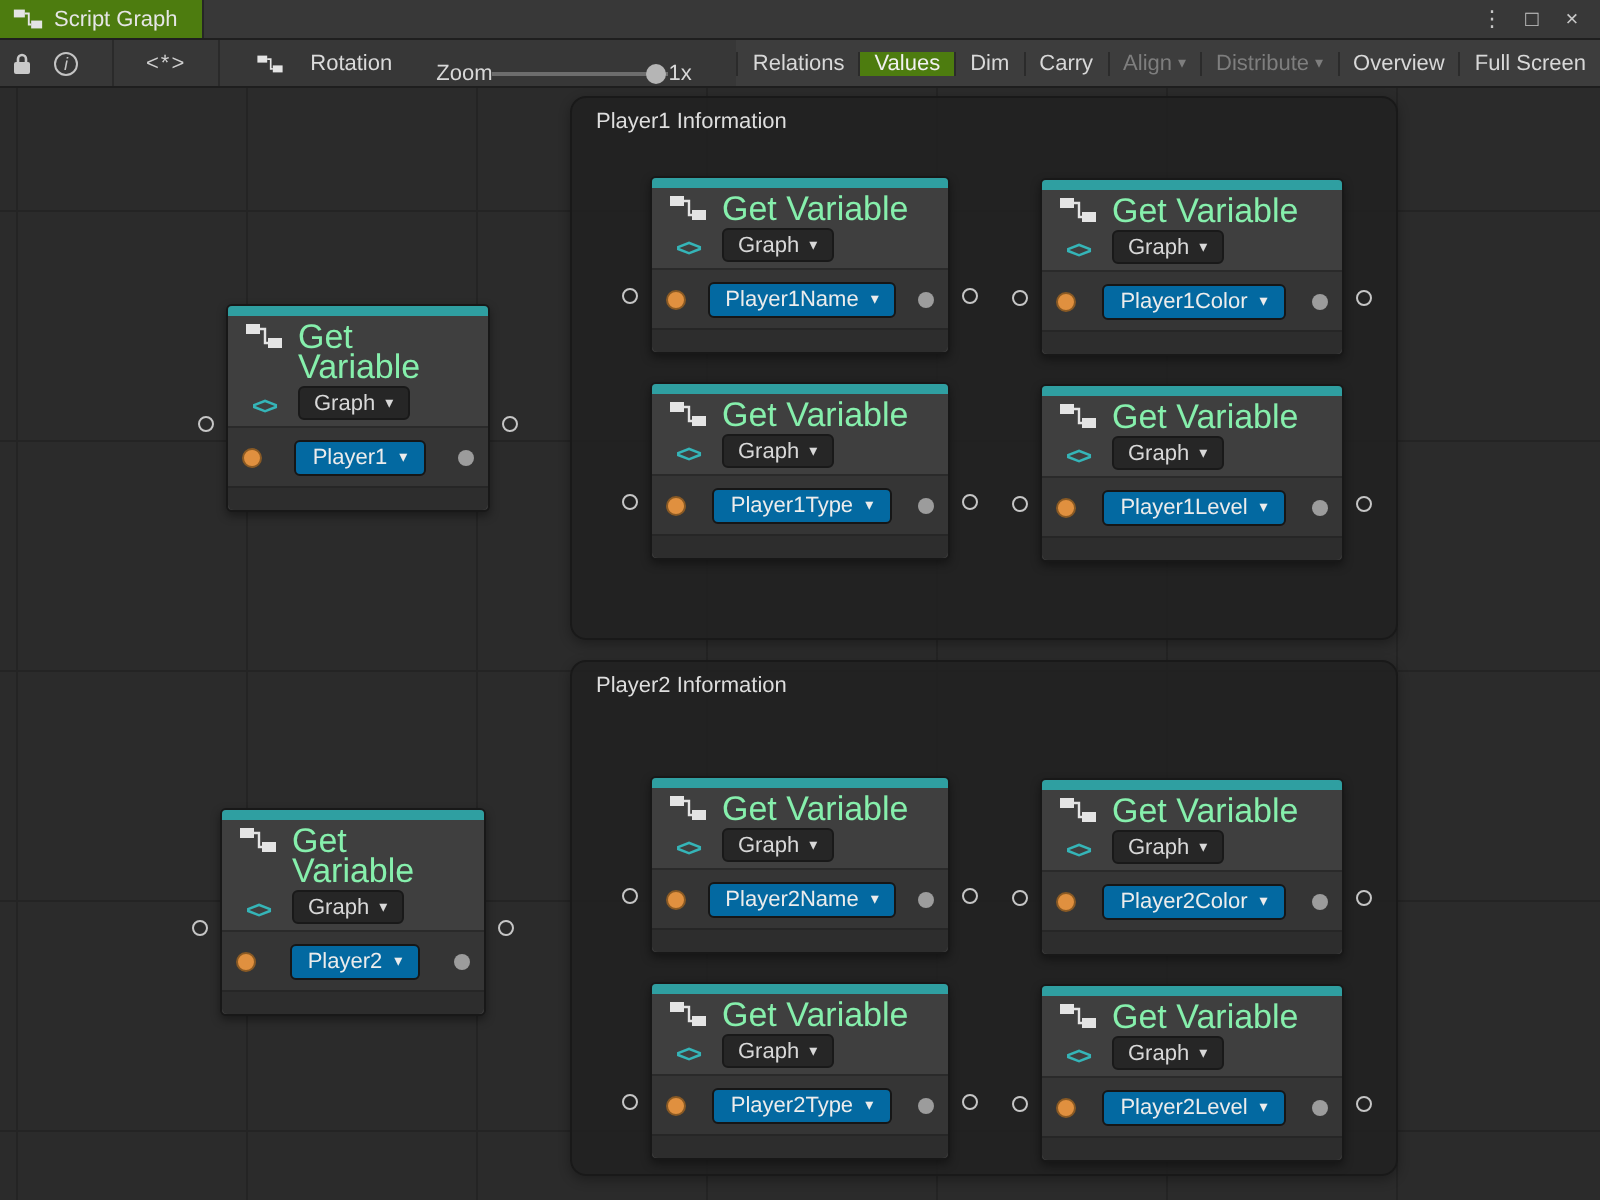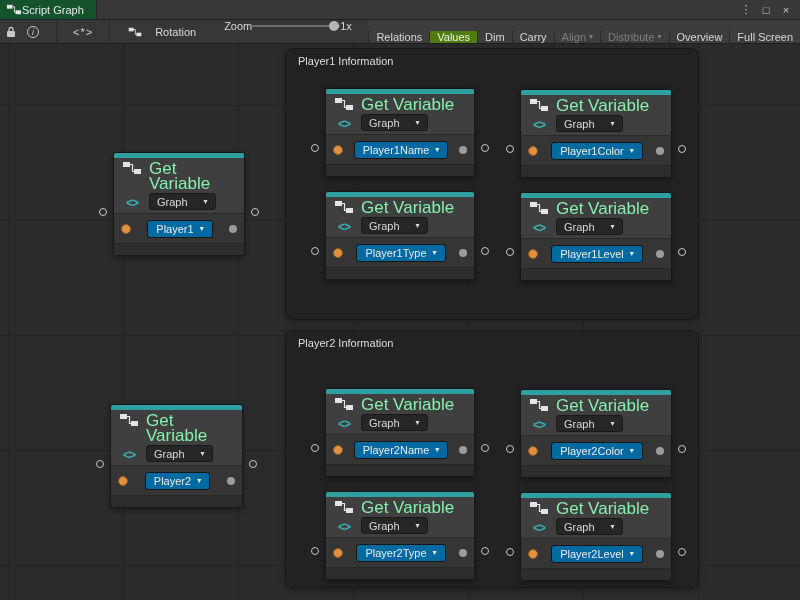--- a/index.html
+++ b/index.html
@@ -2,41 +2,41 @@
 <html><head>
 <meta charset="utf-8">
 <style>
   * { box-sizing: border-box; margin: 0; padding: 0; }
   html,body { width:800px; height:600px; overflow:hidden; background:#2b2b2b;
     font-family:"Liberation Sans","DejaVu Sans",sans-serif; color:#d8d8d8; }
 
   
   .titlebar { position:absolute; top:0; left:0; width:800px; height:20px;
     background:#383838; border-bottom:1px solid #1f1f1f; display:flex; align-items:stretch; }
-  .tab { display:flex; align-items:center; gap:0; padding:0 12px 0 6px;
-    background:#14532d; border-right:1px solid #262626; font-size:11px; color:#e6e6e6; }
+  .tab { display:flex; align-items:center; gap:5px; padding:0 12px 0 6px;
+    background:#4d7c0f; border-right:1px solid #262626; font-size:11px; color:#e6e6e6; }
   .win-controls { margin-left:auto; display:flex; align-items:center; gap:4px; padding-right:6px; }
   .win-btn { width:16px; text-align:center; font-size:11px; color:#c8c8c8; cursor:default; }
 
   
   .toolbar { position:absolute; top:20px; left:0; width:800px; height:24px;
     background:#373737; border-bottom:1px solid #1e1e1e; display:flex; align-items:stretch;
     font-size:11px; }
   .tb-icon-btn { width:22px; display:flex; align-items:center; justify-content:center; }
   .info-circle { width:12px; height:12px; border:1px solid #c4c4c4; border-radius:50%;
     font-size:9px; line-height:10px; text-align:center; color:#c4c4c4; font-style:italic; }
   .tb-code-btn { margin-left:12px; padding:0 16px; display:flex; align-items:center;
     border-left:1px solid #2a2a2a; border-right:1px solid #2a2a2a; color:#d0d0d0; letter-spacing:1px; }
   .breadcrumb { margin-left:18px; display:flex; align-items:center; gap:13px; color:#dadada; }
-  .zoom-wrap { margin-left:28px; display:flex; align-items:flex-start; gap:0; }
+  .zoom-wrap { margin-left:22px; display:flex; align-items:flex-end; gap:0; }
   .slider { position:relative; width:88px; height:12px; }
   .slider .track { position:absolute; top:5px; left:0; right:0; height:2px; background:#6d6d6d; }
   .slider .knob { position:absolute; top:1px; left:calc(100% - 11px); width:10px; height:10px;
     border-radius:50%; background:#b5b5b5; }
-  .tb-buttons { margin-left:auto; display:flex; align-items:flex-end; background:#3d3d3d; }
+  .tb-buttons { margin-left:auto; display:flex; align-items:center; background:#3d3d3d; }
   .tbtn { display:flex; align-items:center; gap:3px; padding:0 7px; border-left:1px solid #2b2b2b;
     color:#d8d8d8; white-space:nowrap; }
   .tbtn.active { background:#4d7c0f; color:#f0f0f0; }
   .tbtn.disabled { color:#7e7e7e; }
   .caret { font-size:8px; line-height:1; }
 
   
   .canvas { position:absolute; top:44px; left:0; width:800px; height:556px;
     background-color:#2b2b2b;
     background-image:
@@ -53,21 +53,21 @@
   .node { position:absolute; background:#3d3d3d; border:1px solid #181818; border-radius:3px;
     box-shadow:0 2px 5px rgba(0,0,0,0.4); z-index:2; }
   .accent { height:5px; background:#2f9fa1; border-radius:2px 2px 0 0; }
   .nhead { display:flex; gap:5px; padding:3px 6px 3px 6px; background:#3f3f3f; }
   .icol { width:24px; display:flex; flex-direction:column; align-items:center; justify-content:space-between; }
   .gicon rect { fill:#e4e4e4; }
   .gicon path { stroke:#e4e4e4; stroke-width:1.2; fill:none; }
   .brk { color:#35b5b8; font-weight:bold; font-size:12px; letter-spacing:-1px; }
   .tcol { flex:1; display:flex; flex-direction:column; align-items:flex-start; }
   .ntitle { font-size:17px; color:#86efac; line-height:15px; }
-  .kindbtn { margin-top:2px; display:inline-flex; align-items:center; gap:16px; height:17px;
+  .kindbtn { margin-top:2px; display:inline-flex; align-items:center; gap:5px; height:17px;
     padding:0 7px; background:#262626; border:1px solid #191919; border-radius:3px;
     font-size:11px; color:#d8d8d8; }
   .nbody { height:30px; background:#353535; border-top:1px solid #2a2a2a;
     display:flex; align-items:center; justify-content:space-between; padding:0 7px; }
   .pin { width:10px; height:10px; border-radius:50%; background:#e0903f; border:1px solid #8a5a24; }
   .varbtn { display:inline-flex; align-items:center; gap:6px; height:18px; padding:0 8px;
     background:#0369a1; border:1px solid #161616; border-radius:3px; font-size:11px; color:#ececec; }
   .pdot { width:8px; height:8px; border-radius:50%; background:#9c9c9c; }
   .nfoot { height:12px; background:#2d2d2d; border-top:1px solid #262626; border-radius:0 0 3px 3px; }
   .oport { position:absolute; top:55px; width:8px; height:8px; border:1.5px solid #c6c6c6;

